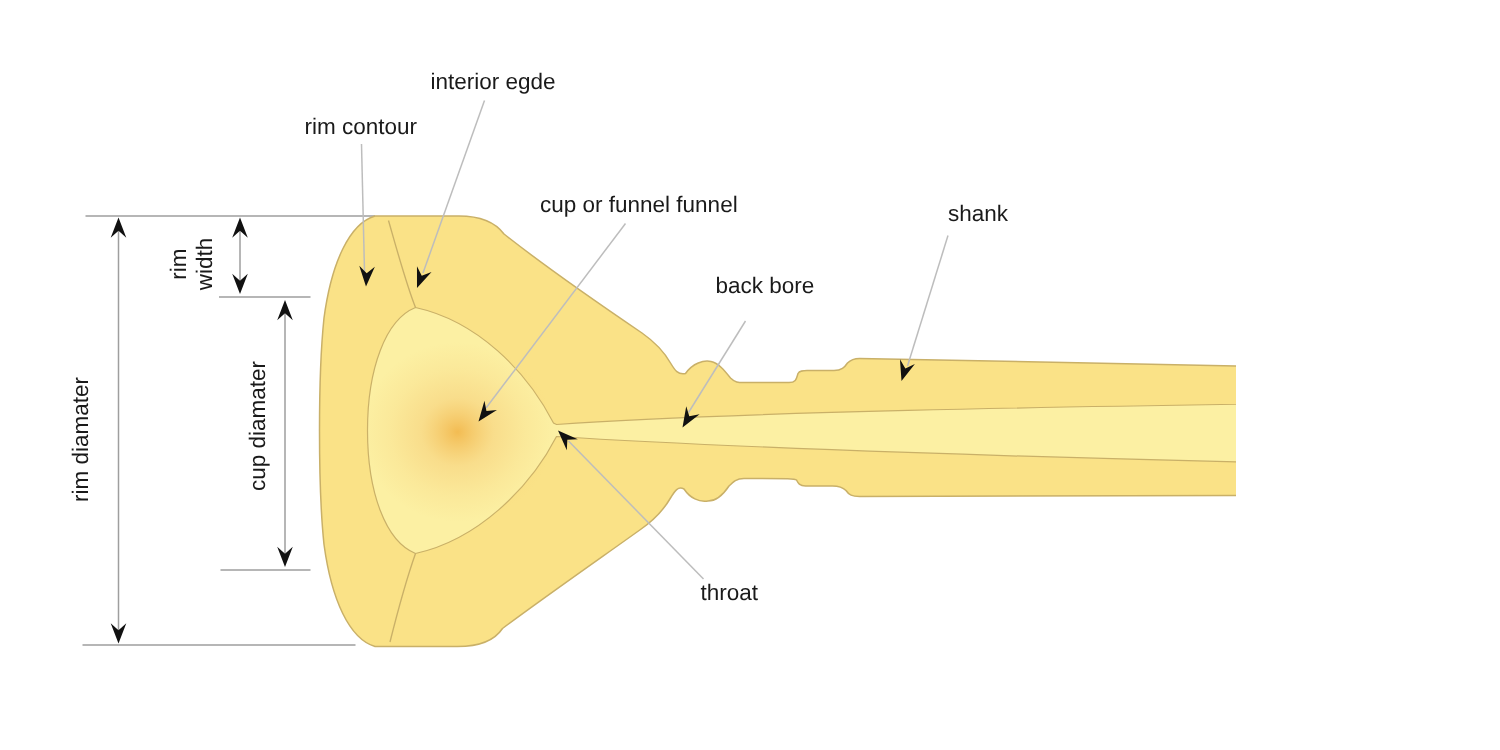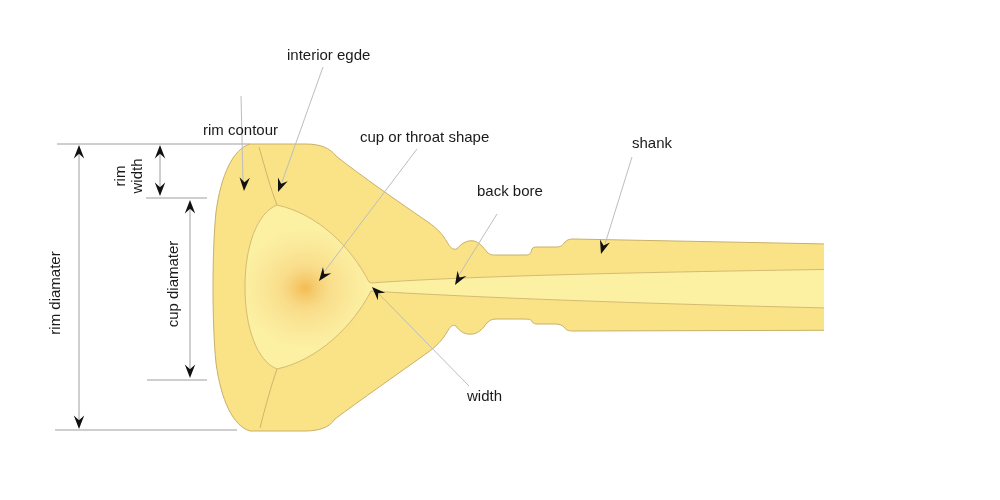--- a/index.html
+++ b/index.html
@@ -81,24 +81,24 @@
       <use href="#arrow" transform="translate(244,191) rotate(3)"></use>
       <use href="#arrow" transform="translate(278,192) rotate(21)"></use>
       <use href="#arrow" transform="translate(319,281) rotate(37)"></use>
       <use href="#arrow" transform="translate(601,254) rotate(17)"></use>
       <use href="#arrow" transform="translate(455,285) rotate(31)"></use>
       <use href="#arrow" transform="translate(372,287) rotate(135)"></use>
     </g>
   </svg>
 
   <div class="label" style="left:287px;top:46px;">interior egde</div>
-  <div class="label" style="left:203px;top:76px;margin-top:45px;">rim contour</div>
-  <div class="label" style="left:360px;top:128px;">cup or throat shape</div>
+  <div class="label" style="left:203px;top:76px;">rim contour</div>
+  <div class="label" style="left:360px;top:128px;">cup or funnel funnel</div>
   <div class="label" style="left:632px;top:134px;">shank</div>
   <div class="label" style="left:477px;top:182px;">back bore</div>
-  <div class="label" style="left:467px;top:387px;">width</div>
+  <div class="label" style="left:467px;top:387px;">throat</div>
 
   <div class="label rot" style="left:54px;top:293px;">rim diamater</div>
   <div class="label rot" style="left:128px;top:176px;">rim
 width</div>
   <div class="label rot" style="left:172px;top:284px;">cup diamater</div>
 
 </div>
 
 </body></html>

